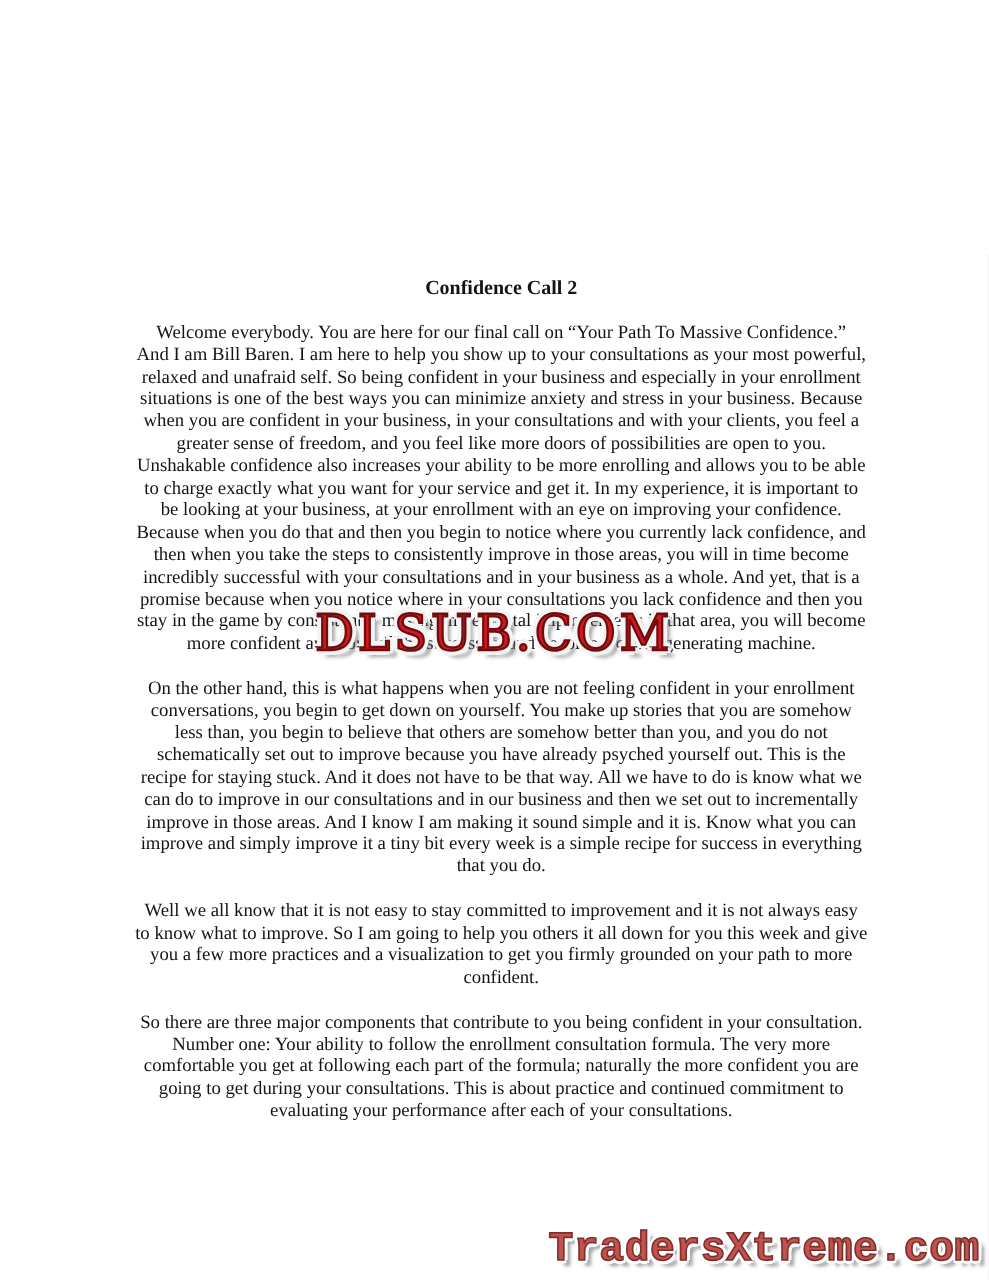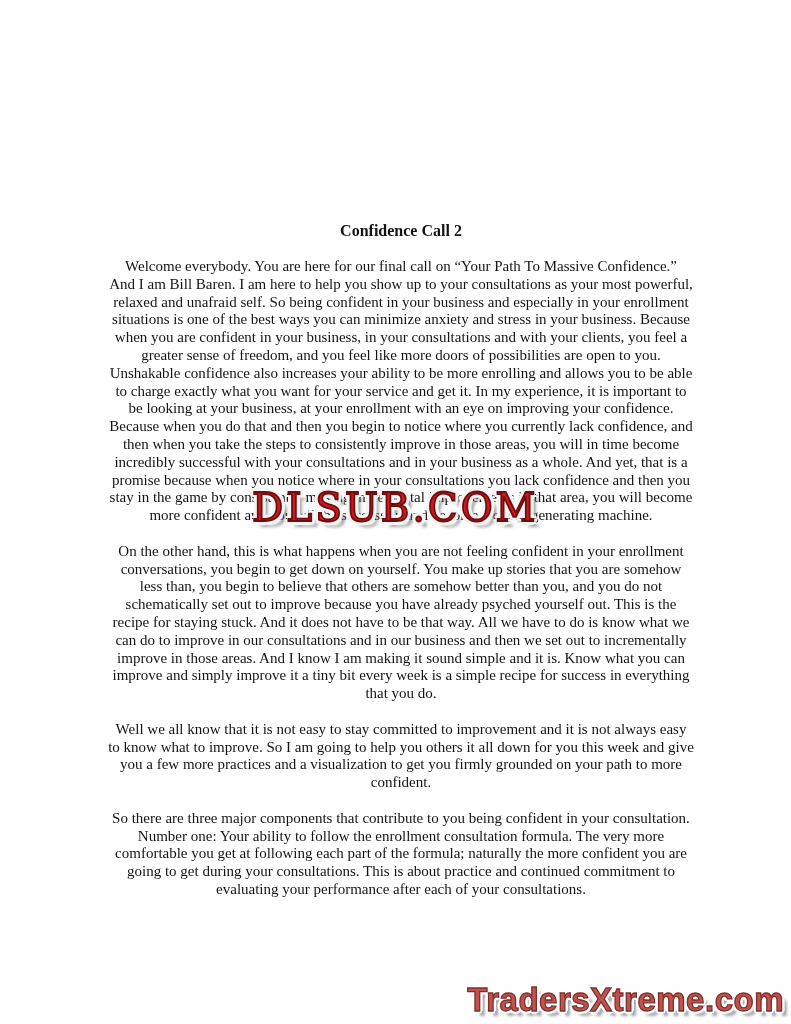--- a/index.html
+++ b/index.html
@@ -78,21 +78,21 @@
        6px  6px 3px rgba(110,110,110,0.65);
     transform: scaleY(1.02);
     transform-origin: left top;
   }
 
   
   .bottom-logo {
     position: absolute;
     right: 7px;
     bottom: 4px;
-    font-family: Liberation Sans, sans-serif;
+    font-family: Liberation Mono, monospace;
     font-weight: bold;
     font-size: 33px;
     line-height: 1.2;
     letter-spacing: 0.5px;
     color: #c1524e;
     -webkit-text-stroke: 1.3px #7d2f2c;
     text-shadow:
       -3px  0   0 #ffffff,
        3px  0   0 #ffffff,
        0   -3px 0 #ffffff,

